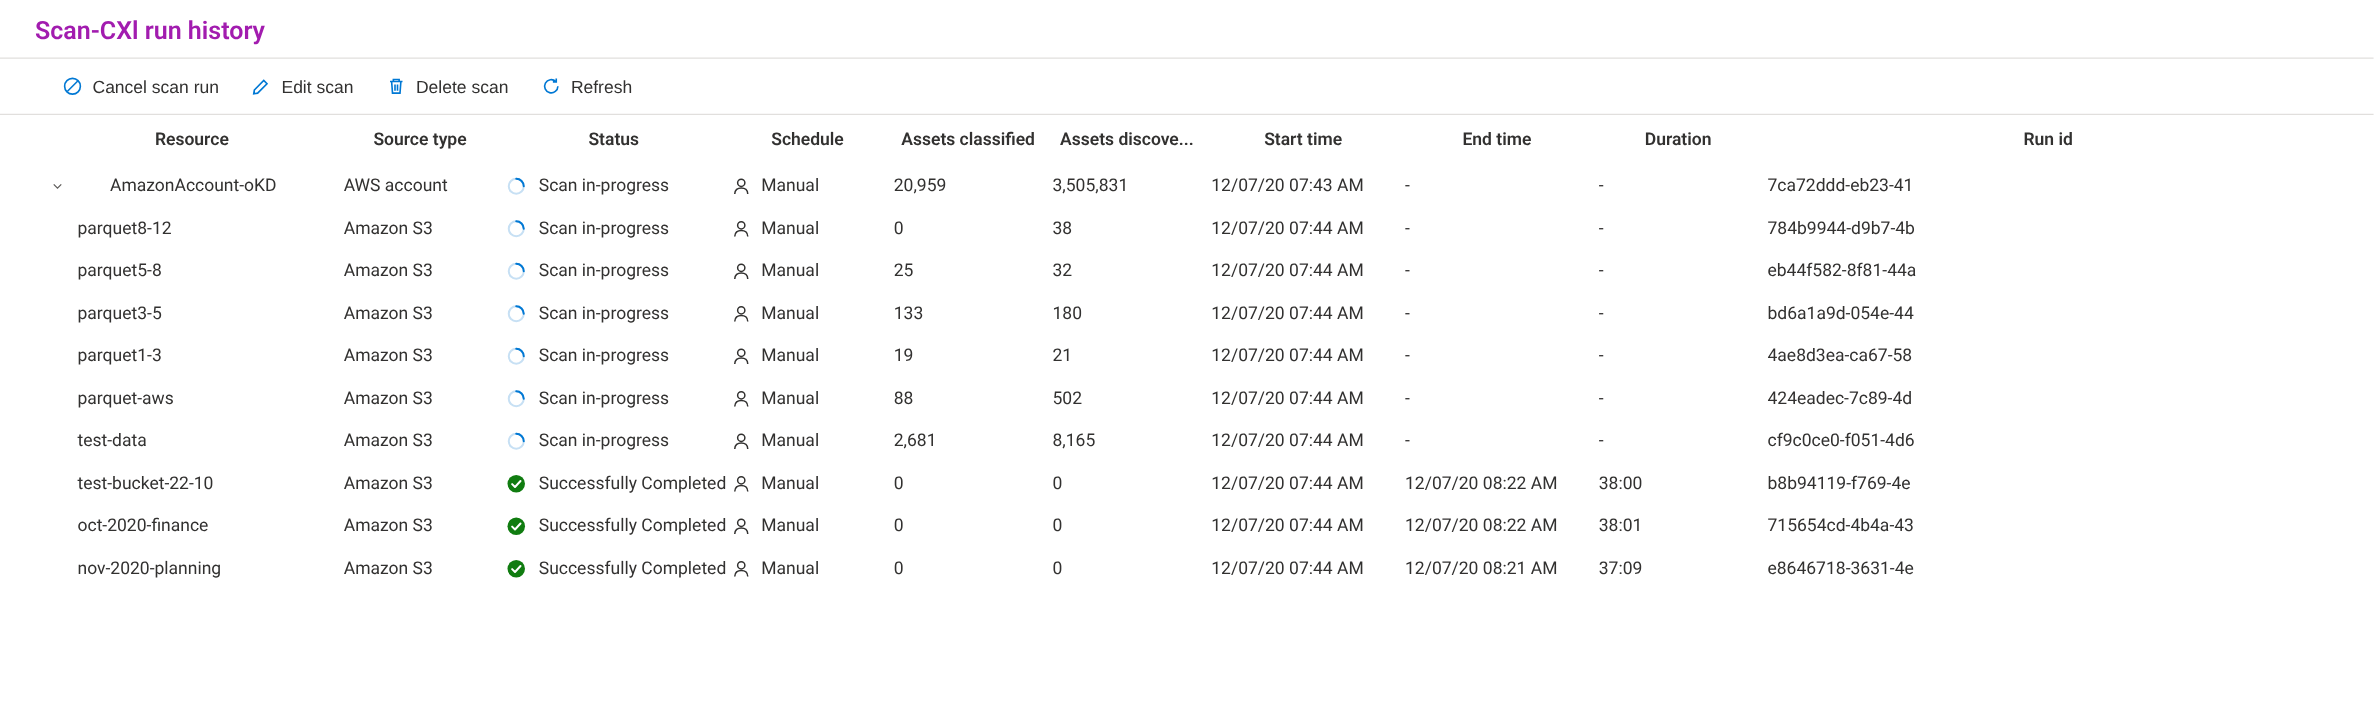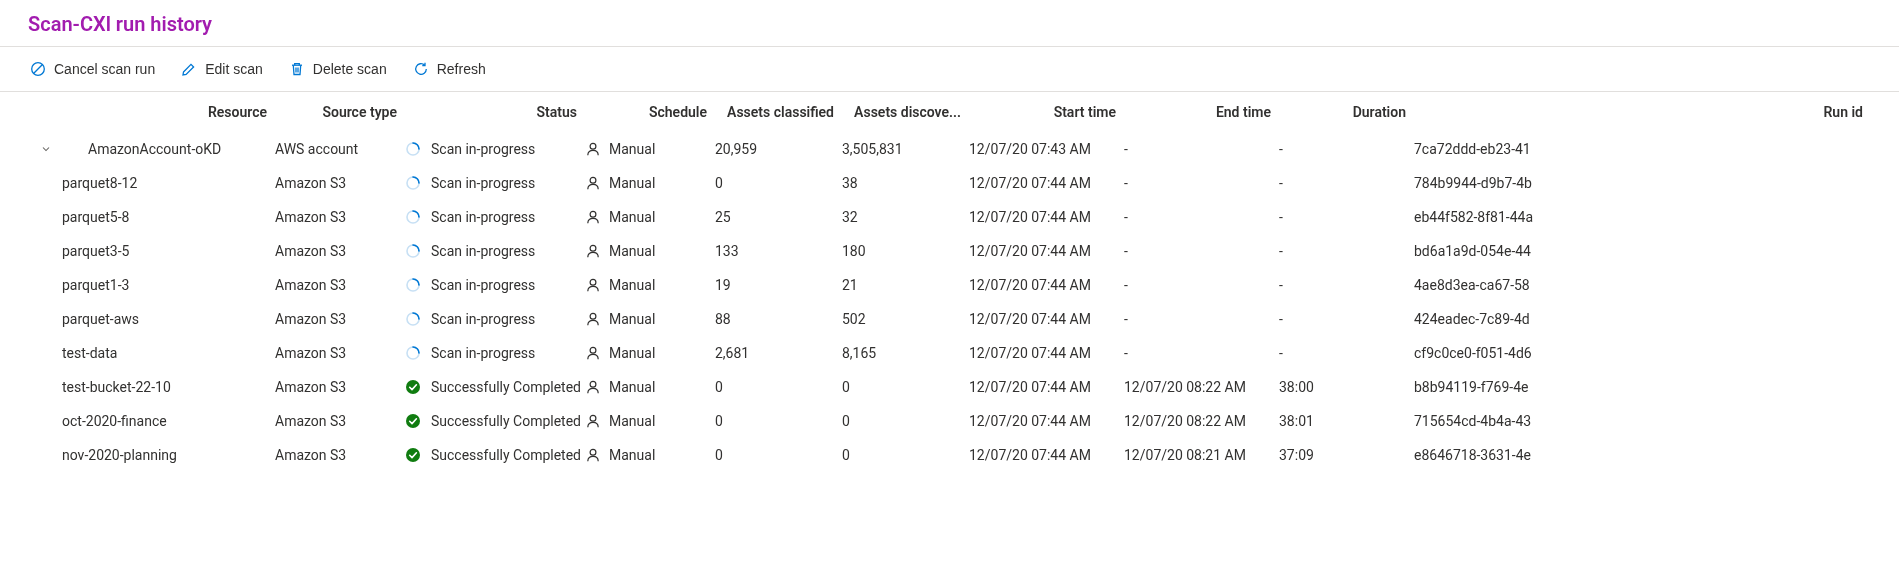--- a/index.html
+++ b/index.html
@@ -17,20 +17,21 @@
     color: #a21caf;
   }
   .divider {
     border-bottom: 1px solid #e1dfdd;
   }
   .toolbar {
     display: flex;
     align-items: center;
     gap: 22px;
     padding: 10px 28px;
+    margin-left: 20px;
   }
   .toolbar-btn {
     display: inline-flex;
     align-items: center;
     gap: 8px;
     background: none;
     border: none;
     font-size: 14px;
     color: #323130;
     cursor: pointer;
@@ -40,21 +41,21 @@
   .toolbar-btn .icon { color: #0078d4; display: inline-flex; }
   .table-wrap {
     padding: 0 28px 0 40px;
   }
   table {
     width: 100%;
     border-collapse: collapse;
     table-layout: fixed;
   }
   th {
-    text-align: right;
+    text-align: center;
     font-weight: 600;
     font-size: 14px;
     color: #323130;
     padding: 12px 8px 12px 0;
     white-space: nowrap;
     overflow: hidden;
     text-overflow: ellipsis;
   }
   td {
     padding: 9px 8px 9px 0;

